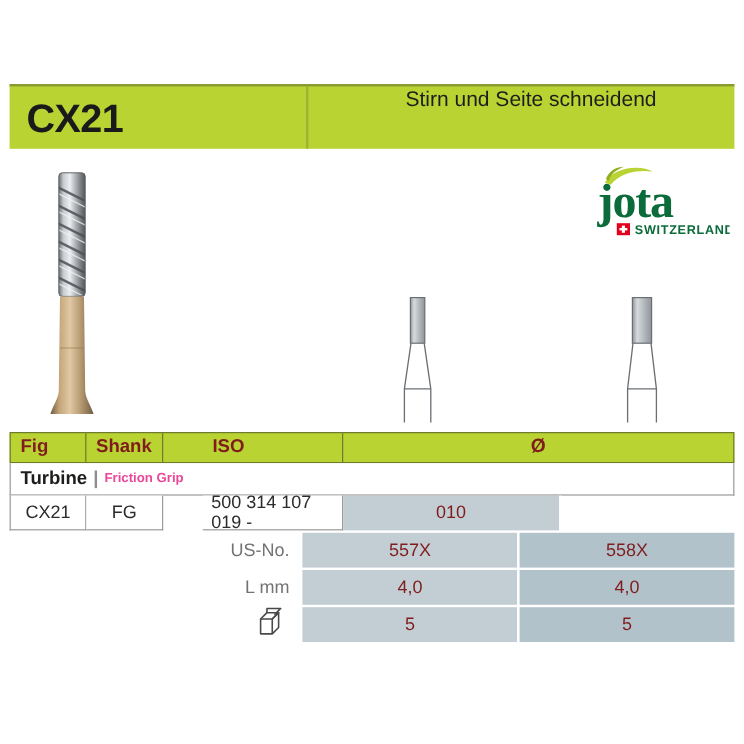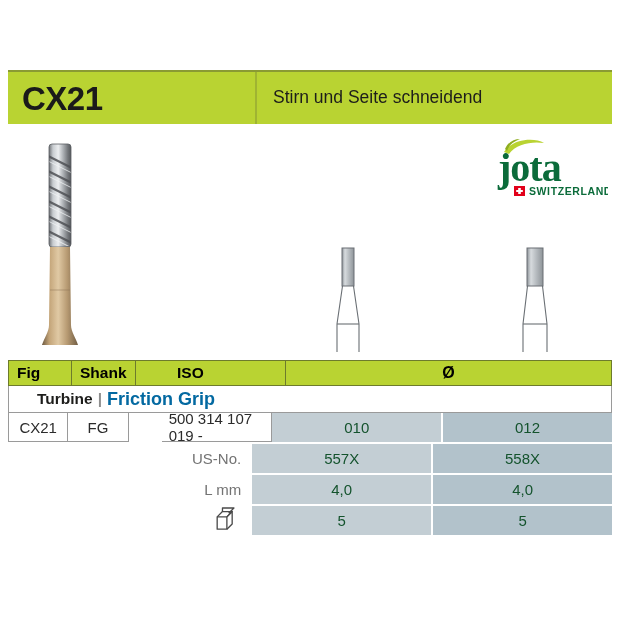--- a/index.html
+++ b/index.html
@@ -43,21 +43,20 @@
     line-height: 1;
   }
   .banner-divider {
     width: 2px;
     background: #8a9a33;
     opacity: .55;
   }
   .banner-desc {
     flex: 1;
     display: flex;
-    flex-direction: column;
     justify-content: center;
     padding-left: 16px;
     box-sizing: border-box;
   }
   .desc-de {
     font-size: 17.5px;
     color: #1d1d1b;
     line-height: 1.22;
     font-weight: 500;
   }
@@ -119,21 +118,21 @@
     background: #b9d332;
     border-top: 1px solid #6d7b2c;
     border-bottom: 1px solid #6d7b2c;
     box-sizing: border-box;
   }
   .hdr .cell {
     display: flex;
     align-items: center;
     font-size: 15.5px;
     font-weight: bold;
-    color: #000000;
+    color: #7f1d1d;
     box-sizing: border-box;
     border-right: 1px solid #6d7b2c;
     padding-left: 8px;
   }
   .hdr .cell.first { border-left: 1px solid #6d7b2c; }
   .hdr .cell.diam {
     flex: 1;
     justify-content: center;
     padding-left: 0;
     font-size: 16px;
@@ -148,31 +147,30 @@
     box-sizing: border-box;
     border-left: 1px solid #9a9a9a;
     border-right: 1px solid #9a9a9a;
     border-bottom: 1px solid #9a9a9a;
     background: #fff;
   }
   .turbine b {
     font-size: 15.5px;
     color: #1d1d1b;
     font-weight: bold;
-    margin-left: 20px;
   }
   .turbine .sep {
     color: #8e8e8e;
     font-size: 15.5px;
     margin: 0 5px;
     font-weight: bold;
   }
   .turbine .gray {
-    font-size: 18px;
-    color: #0369a1;
+    font-size: 11px;
+    color: #ec4899;
     font-weight: bold;
   }
 
   
   .row-data {
     height: 29px;
     box-sizing: border-box;
   }
   .row-data .cell {
     display: flex;
@@ -190,21 +188,21 @@
     justify-content: flex-start;
     padding-left: 7px;
   }
 
   
   .vcell {
     display: flex;
     align-items: center;
     justify-content: center;
     font-size: 15px;
-    color: #14532d;
+    color: #7f1d1d;
     box-sizing: border-box;
   }
   .vcell.a { background: #c3ced4; }
   .vcell.b { background: #b2c2cb; }
 
   
   .lrow {
     height: 29px;
     display: flex;
     align-items: stretch;
@@ -347,21 +345,20 @@
     <span class="sep">|</span>
     <span class="gray">Friction Grip</span>
   </div>
 
   <div class="trow row-data">
     <div class="cell c-fig first">CX21</div>
     <div class="cell c-shank">FG</div>
     <div class="cell c-iso iso">500 314 107 019 -</div>
     <div class="vcell a c-size">010</div>
     <div class="vsep"></div>
-    <div class="vcell b c-size">012</div>
   </div>
 
   <div class="lrow">
     <div class="lbl">US-No.</div>
     <div class="vcell a c-size">557X</div>
     <div class="vsep"></div>
     <div class="vcell b c-size">558X</div>
   </div>
 
   <div class="lrow">

